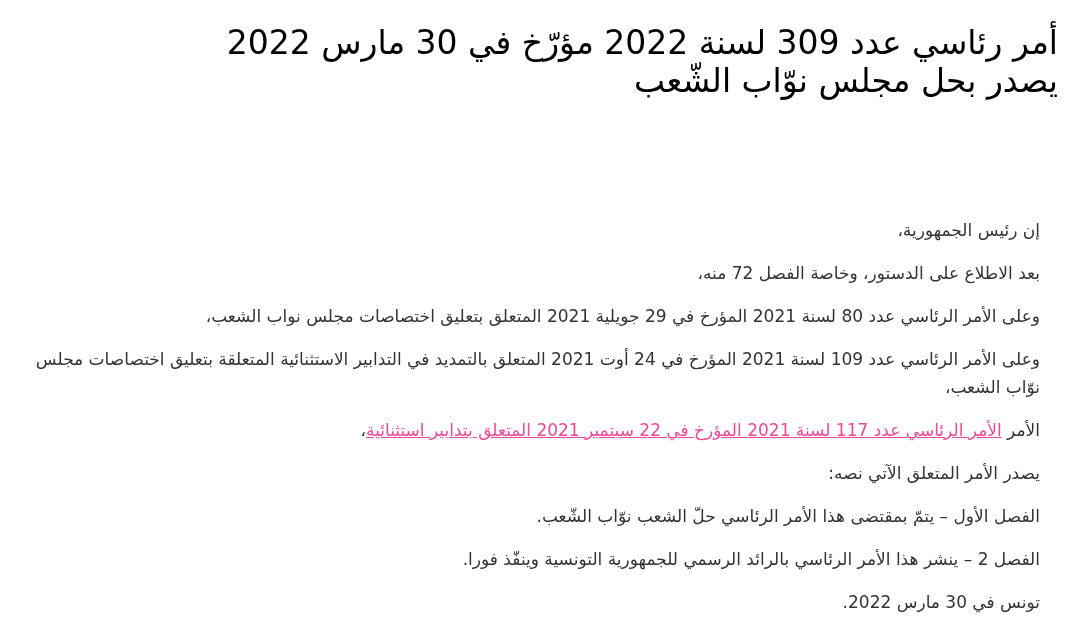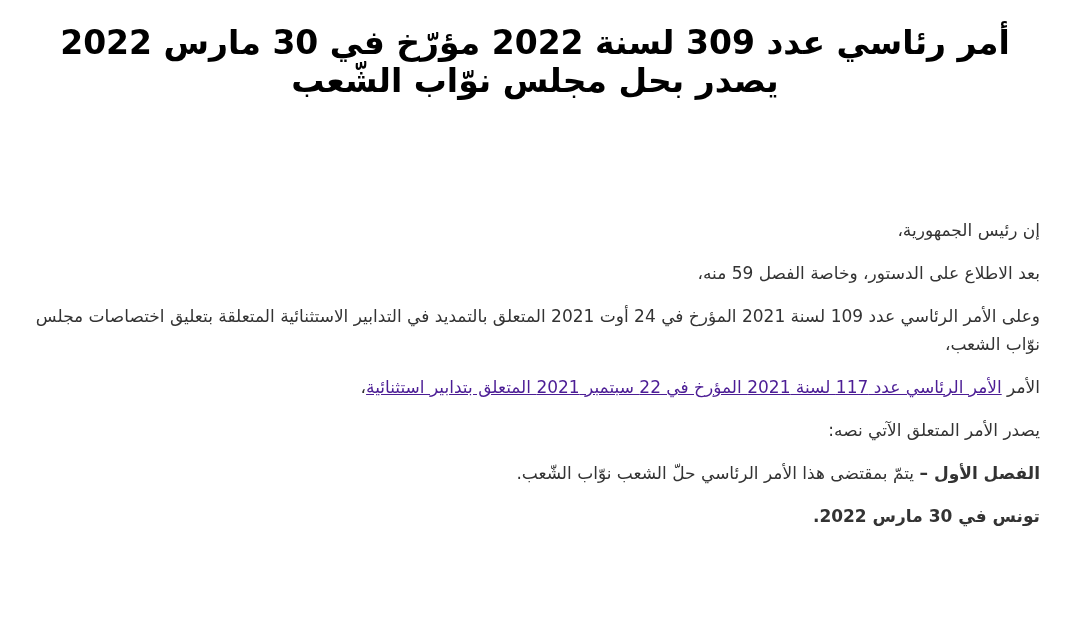--- a/index.html
+++ b/index.html
@@ -11,54 +11,56 @@
     overflow: hidden;
     font-family: "DejaVu Sans", sans-serif;
   }
   .page {
     direction: rtl;
     width: 1070px;
     height: 638px;
   }
   .doc-title {
     margin: 24px 12px 0 12px;
-    text-align: center;
+    text-align: right;
     font-size: 33px;
     line-height: 38px;
-    font-weight: bold;
+    font-weight: normal;
     color: #000000;
     letter-spacing: 0;
   }
   .doc-body {
     margin: 116px 30px 0 28px;
     text-align: right;
     color: #333333;
     font-size: 17px;
   }
   .doc-body p {
     margin: 0 0 15px 0;
     line-height: 28px;
   }
   .seg-bold {
-    font-weight: bold;
+    font-weight: normal;
   }
   a.decree-link {
-    color: #4c1d95;
+    color: #ec4899;
     text-decoration: underline;
     cursor: pointer;
     text-align: center;
   }
 </style>
 </head>
 <body>
 
 <div class="page">
   <h1 class="doc-title"><span>أمر رئاسي عدد 309 لسنة 2022 مؤرّخ في 30 مارس 2022</span><br><span>يصدر بحل مجلس نوّاب الشّعب</span></h1>
   <div class="doc-body" id="doc-body">
       <p><span>إن رئيس الجمهورية،</span></p>
-      <p><span>بعد الاطلاع على الدستور، وخاصة الفصل 59 منه،</span></p>
+      <p><span>بعد الاطلاع على الدستور، وخاصة الفصل 72 منه،</span></p>
+      <p><span>وعلى الأمر الرئاسي عدد 80 لسنة 2021 المؤرخ في 29 جويلية 2021 المتعلق بتعليق اختصاصات مجلس نواب الشعب،</span></p>
       <p><span>وعلى الأمر الرئاسي عدد 109 لسنة 2021 المؤرخ في 24 أوت 2021 المتعلق بالتمديد في التدابير الاستثنائية المتعلقة بتعليق اختصاصات مجلس نوّاب الشعب،</span></p>
       <p><span>الأمر </span><a class="decree-link" href="#">الأمر الرئاسي عدد 117 لسنة 2021 المؤرخ في 22 سبتمبر 2021 المتعلق بتدابير استثنائية</a><span>،</span></p>
       <p><span>يصدر الأمر المتعلق الآتي نصه:</span></p>
       <p><span class="seg-bold">الفصل الأول –</span><span> يتمّ بمقتضى هذا الأمر الرئاسي حلّ الشعب نوّاب الشّعب.</span></p>
+      <p><span class="seg-bold">الفصل 2 –</span><span> ينشر هذا الأمر الرئاسي بالرائد الرسمي للجمهورية التونسية وينفّذ فورا.</span></p>
       <p><span class="seg-bold">تونس في 30 مارس 2022.</span></p>
     </div>
 </div>
 
 </body></html>

